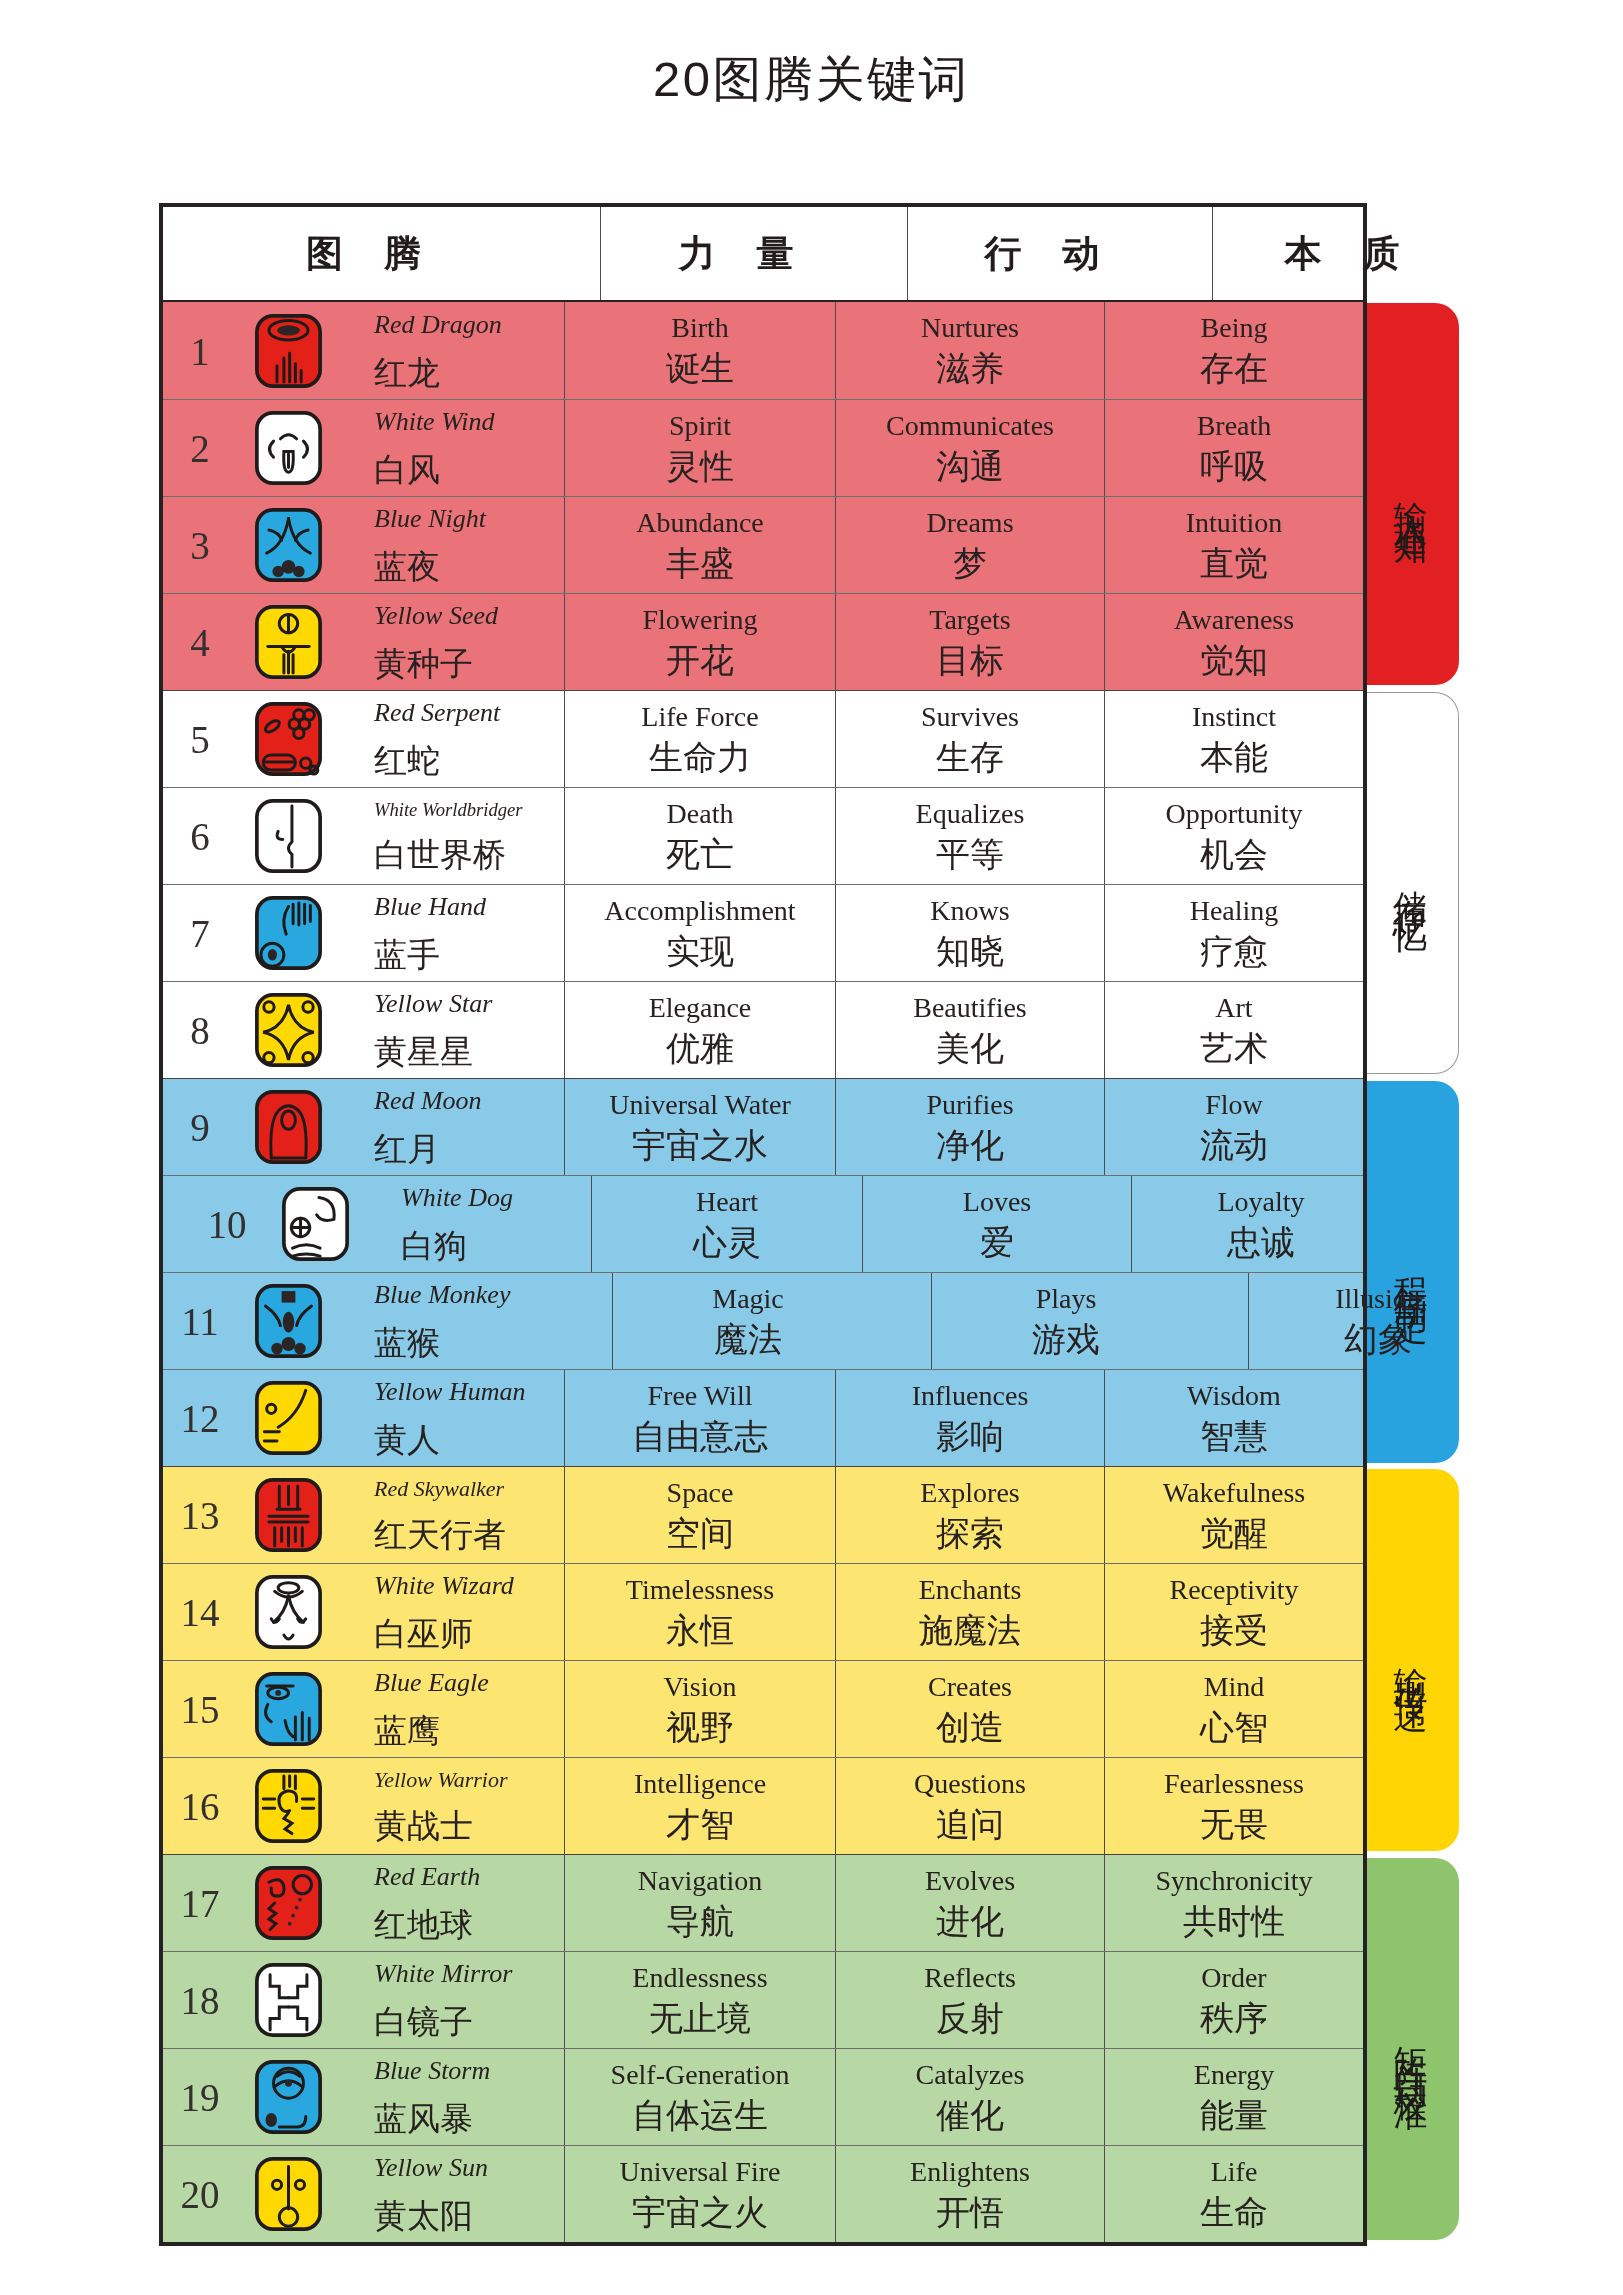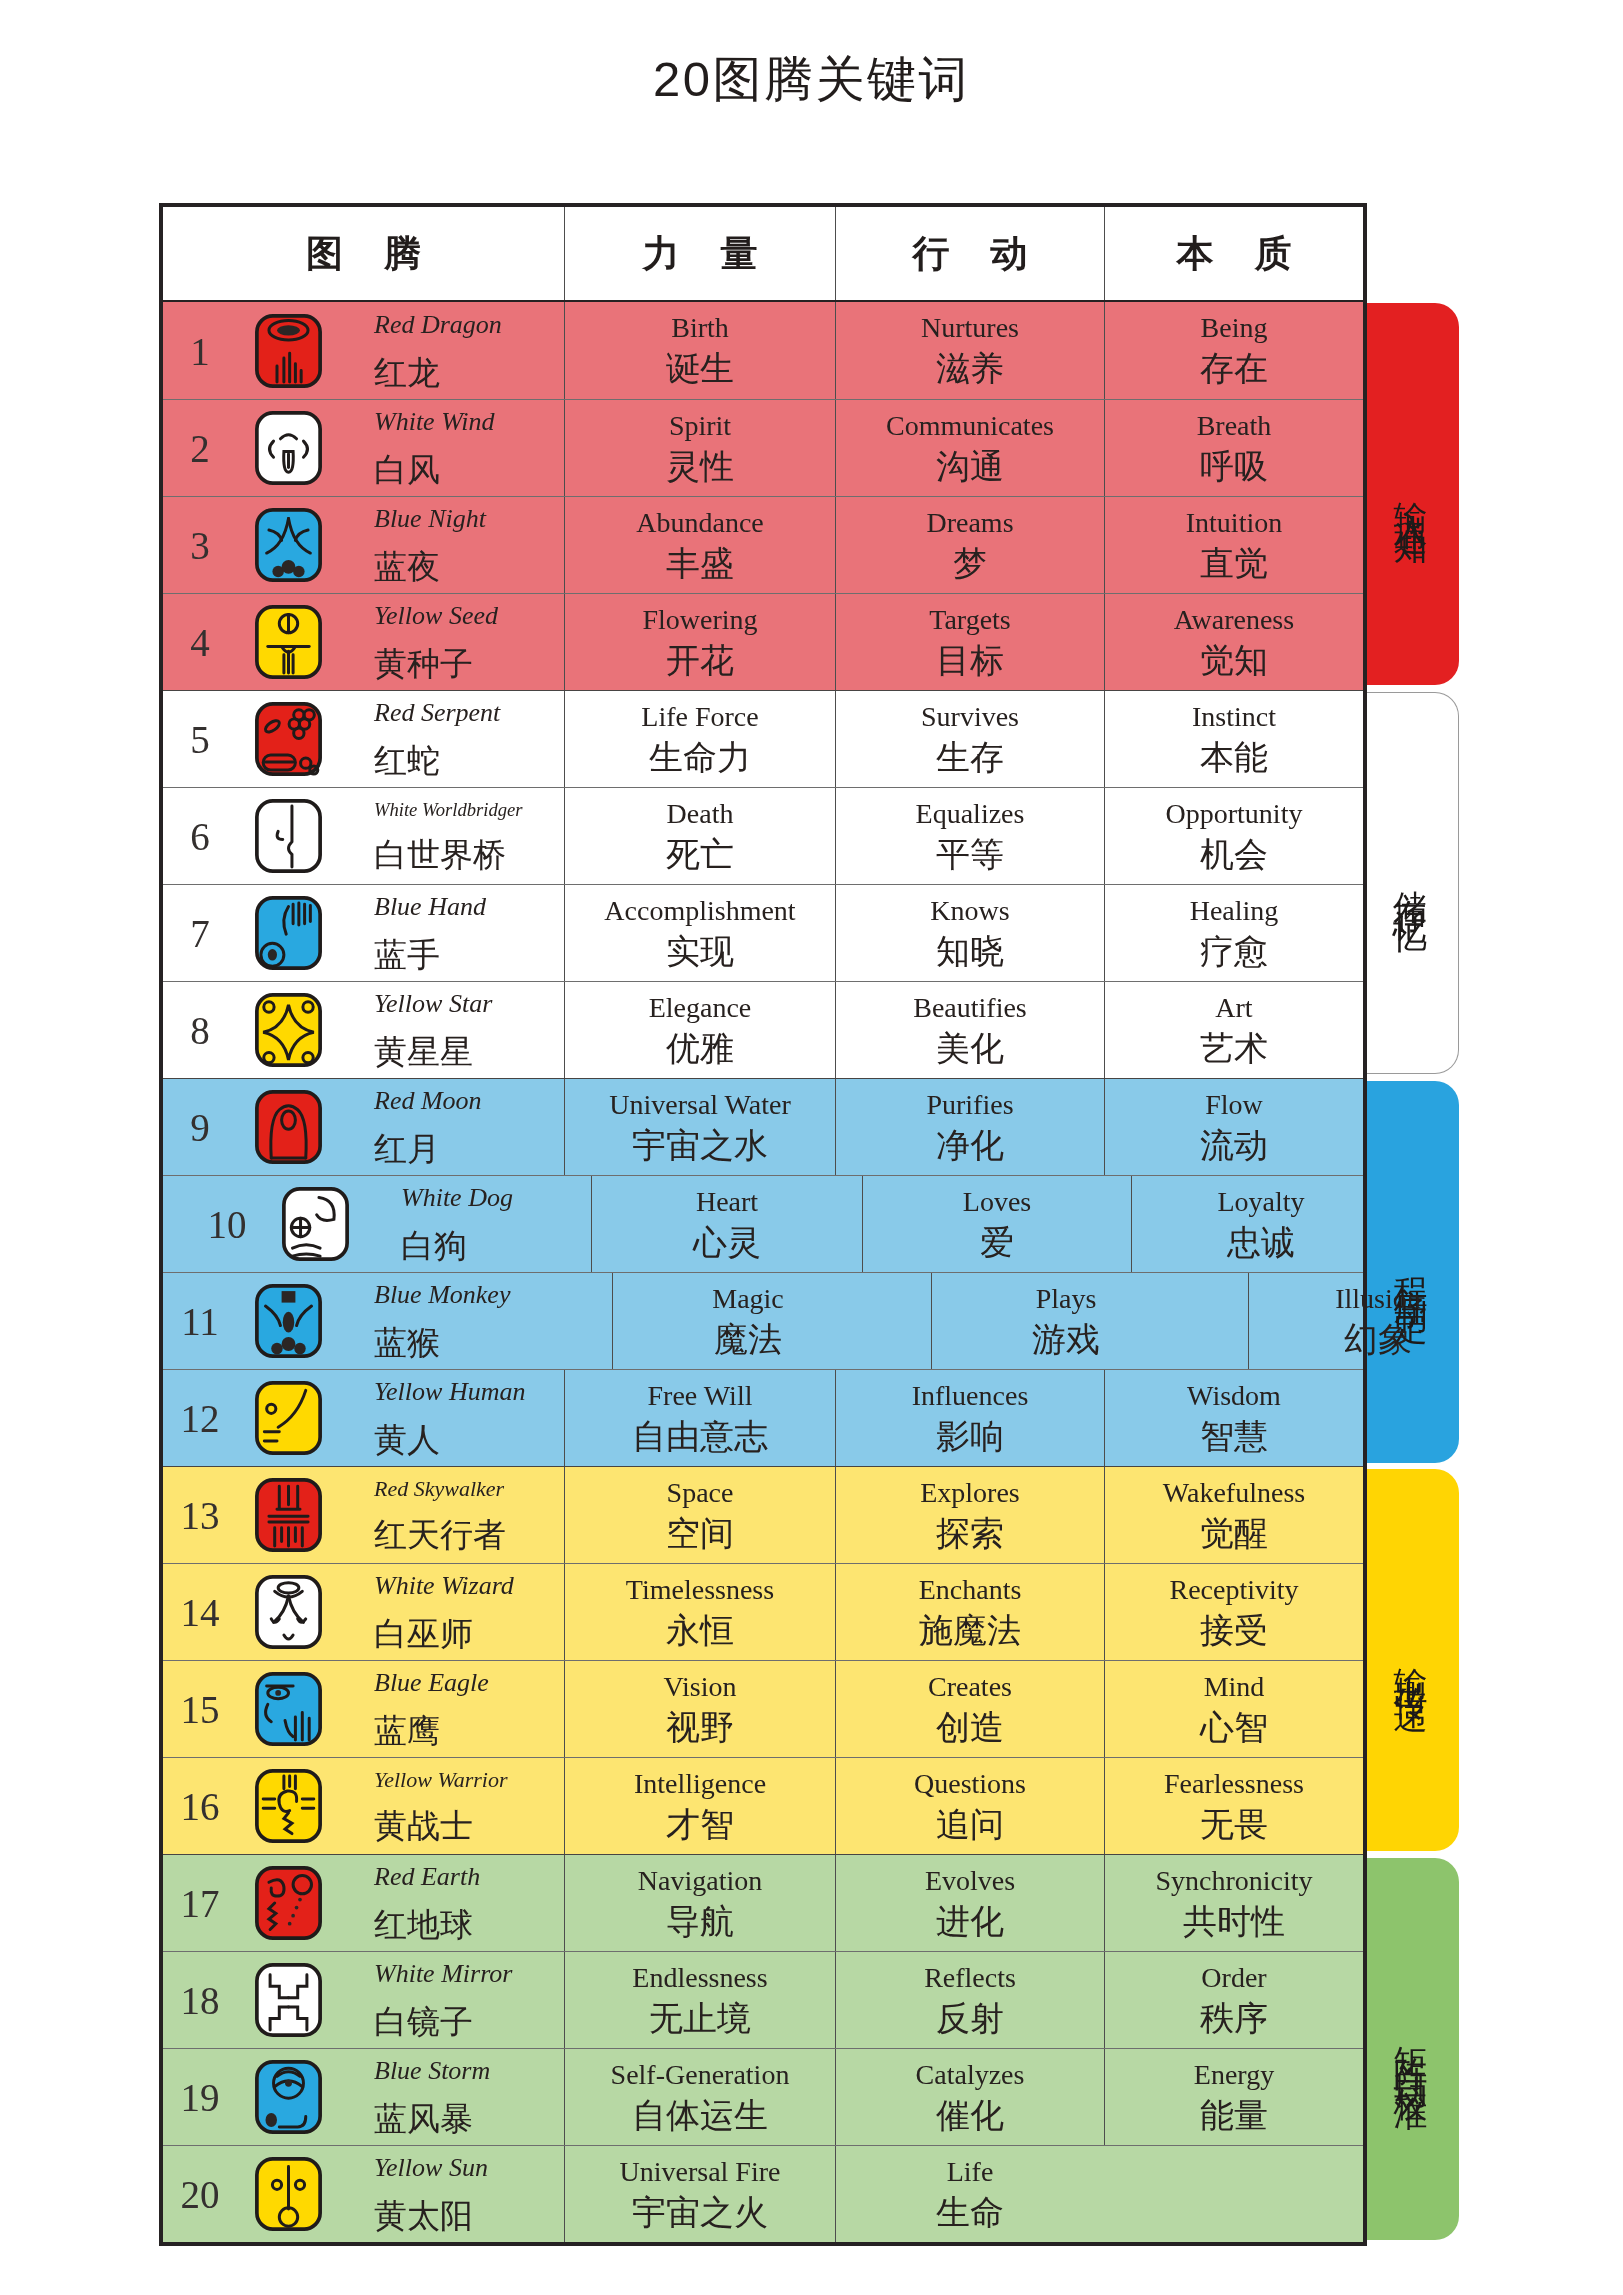--- a/index.html
+++ b/index.html
@@ -21,21 +21,21 @@
     font-size:34px;letter-spacing:10px;color:#1d1a19;font-weight:500;
   }
   .tab-white{border:1.7px solid #9a9a9a;border-left:none;}
 
   
   .totem-table{
     position:absolute;left:159px;top:203px;width:1208px;z-index:1;
     border:4.2px solid #262223;box-sizing:border-box;background:transparent;
   }
   .grid-row{display:grid;grid-template-columns:401px 271px 269px 259px;}
-  .header-row{height:93px;border-bottom:2.5px solid #262223;background:#ffffff;}
+  .header-row{height:93px;border-bottom:2.5px solid #262223;background:#ffffff;gap:36px;}
   .header-cell{
     display:flex;align-items:center;justify-content:center;
     font-size:37px;font-weight:600;color:#221d1c;
   }
   .header-cell span{letter-spacing:41px;padding-left:41px;}
   .header-cell + .header-cell, .cell + .cell{border-left:1.7px solid #4d4d4d;}
 
   .row{height:97px;box-sizing:border-box;border-top:1.3px solid #6e6e6e;}
   .rows .row:first-child{border-top:none;}
   .row.group-start{border-top:1.7px solid #474443;}
@@ -679,19 +679,23 @@
       <div class="names">
         <div class="name-en">Yellow Sun</div>
         <div class="name-zh">黄太阳</div>
       </div>
     </div>
     <div class="cell">
       <div class="kw-en">Universal Fire</div>
       <div class="kw-zh">宇宙之火</div>
     </div>
     <div class="cell">
+      <div class="kw-en">Enlightens</div>
+      <div class="kw-zh">开悟</div>
+    </div>
+    <div class="cell">
       <div class="kw-en">Life</div>
       <div class="kw-zh">生命</div>
     </div>
   </div>
 </div>
 </div>
 
 
 </body></html>

